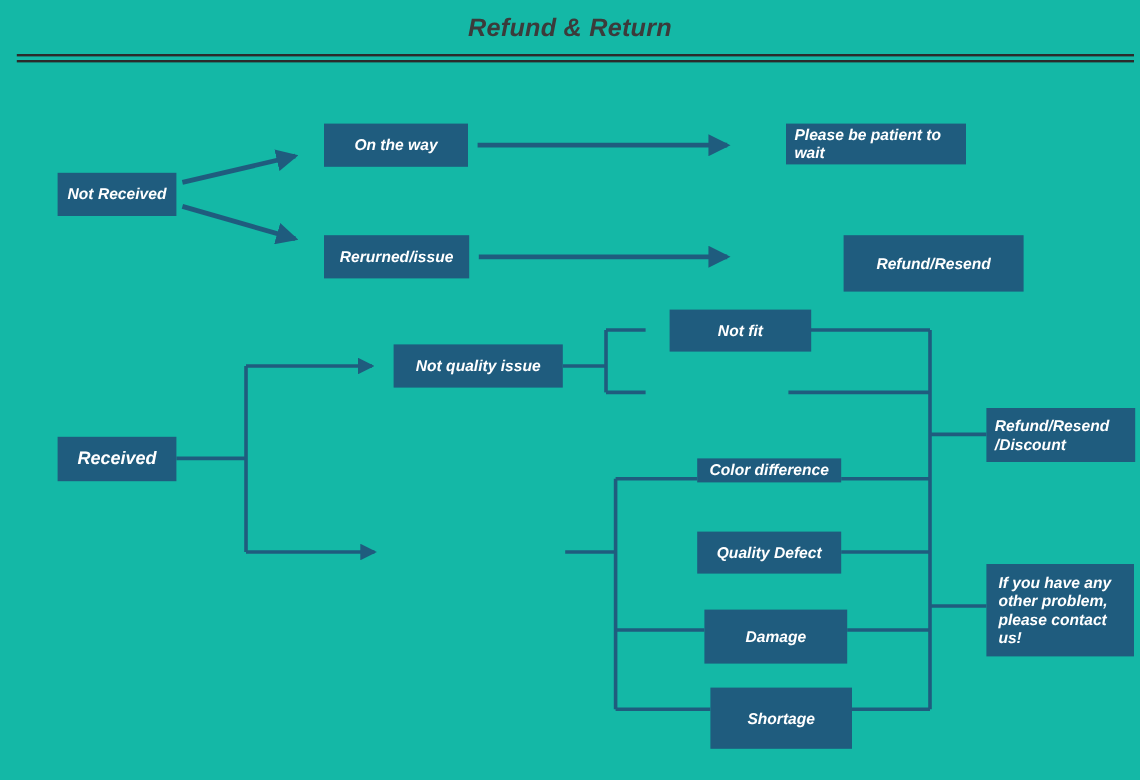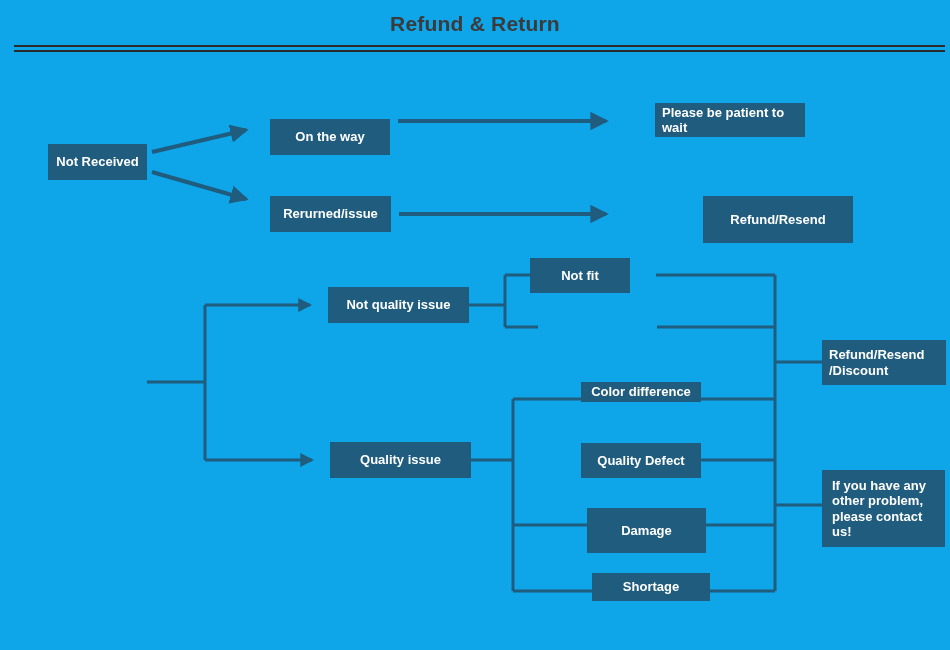--- a/index.html
+++ b/index.html
@@ -4,21 +4,21 @@
 <style>
   :root{
     --box:#1F5C7E;
     --line:#1F5C7E;
     --title:#3B3B3B;
     --divider:#2B2B2B;
   }
   html,body{margin:0;padding:0;background:#fff;}
   body{font-family:"Liberation Sans","DejaVu Sans",sans-serif;}
   .canvas{
-    position:relative;width:950px;height:650px;background:#0ea5e9;overflow:hidden;
+    position:relative;width:950px;height:650px;background:#14b8a6;overflow:hidden;font-style:italic;
   }
   .page-title{
     position:absolute;top:12px;left:0;width:100%;
     text-align:center;font-size:21px;font-weight:bold;color:var(--title);
     letter-spacing:.2px;
   }
   .divider{
     position:absolute;top:45px;left:14px;width:931px;height:3px;
     border-top:2px solid var(--divider);
     border-bottom:2px solid var(--divider);
@@ -77,30 +77,30 @@
       <line x1="701" y1="460" x2="775" y2="460"></line>
       <line x1="706" y1="525" x2="775" y2="525"></line>
       <line x1="710" y1="591" x2="775" y2="591"></line>
       <line x1="775" y1="275" x2="775" y2="591"></line>
       <line x1="775" y1="362" x2="822" y2="362"></line>
       <line x1="775" y1="505" x2="822" y2="505"></line>
     </g>
   </svg>
 
   <div class="node" style="left:48px;top:144px;width:99px;height:36px;">Not Received</div>
-  <div class="node" style="left:270px;top:103px;width:120px;height:36px;margin-top:16px;">On the way</div>
+  <div class="node" style="left:270px;top:103px;width:120px;height:36px;">On the way</div>
   <div class="node" style="left:270px;top:196px;width:121px;height:36px;">Rerurned/issue</div>
   <div class="node left" style="left:655px;top:103px;width:150px;height:34px;">Please be patient to wait</div>
   <div class="node" style="left:655px;top:196px;width:150px;height:47px;margin-left:48px;">Refund/Resend</div>
 
+  <div class="node big" style="left:48px;top:364px;width:99px;height:37px;">Received</div>
 
   <div class="node" style="left:328px;top:287px;width:141px;height:36px;">Not quality issue</div>
-  <div class="node" style="left:530px;top:258px;width:100px;height:35px;">Not fit</div>
+  <div class="node" style="left:558px;top:258px;width:118px;height:35px;">Not fit</div>
   <div class="node left" style="left:822px;top:340px;width:124px;height:45px;">Refund/Resend /Discount</div>
 
-  <div class="node" style="left:330px;top:442px;width:141px;height:36px;">Quality issue</div>
   <div class="node" style="left:581px;top:382px;width:120px;height:20px;">Color difference</div>
   <div class="node" style="left:581px;top:443px;width:120px;height:35px;">Quality Defect</div>
   <div class="node" style="left:587px;top:508px;width:119px;height:45px;">Damage</div>
-  <div class="node" style="left:592px;top:573px;width:118px;height:28px;">Shortage</div>
+  <div class="node" style="left:592px;top:573px;width:118px;height:51px;">Shortage</div>
   <div class="node left" style="left:822px;top:470px;width:123px;height:77px;padding-left:10px;">If you have any other problem, please contact us!</div>
 
 </div>
 
 </body></html>

